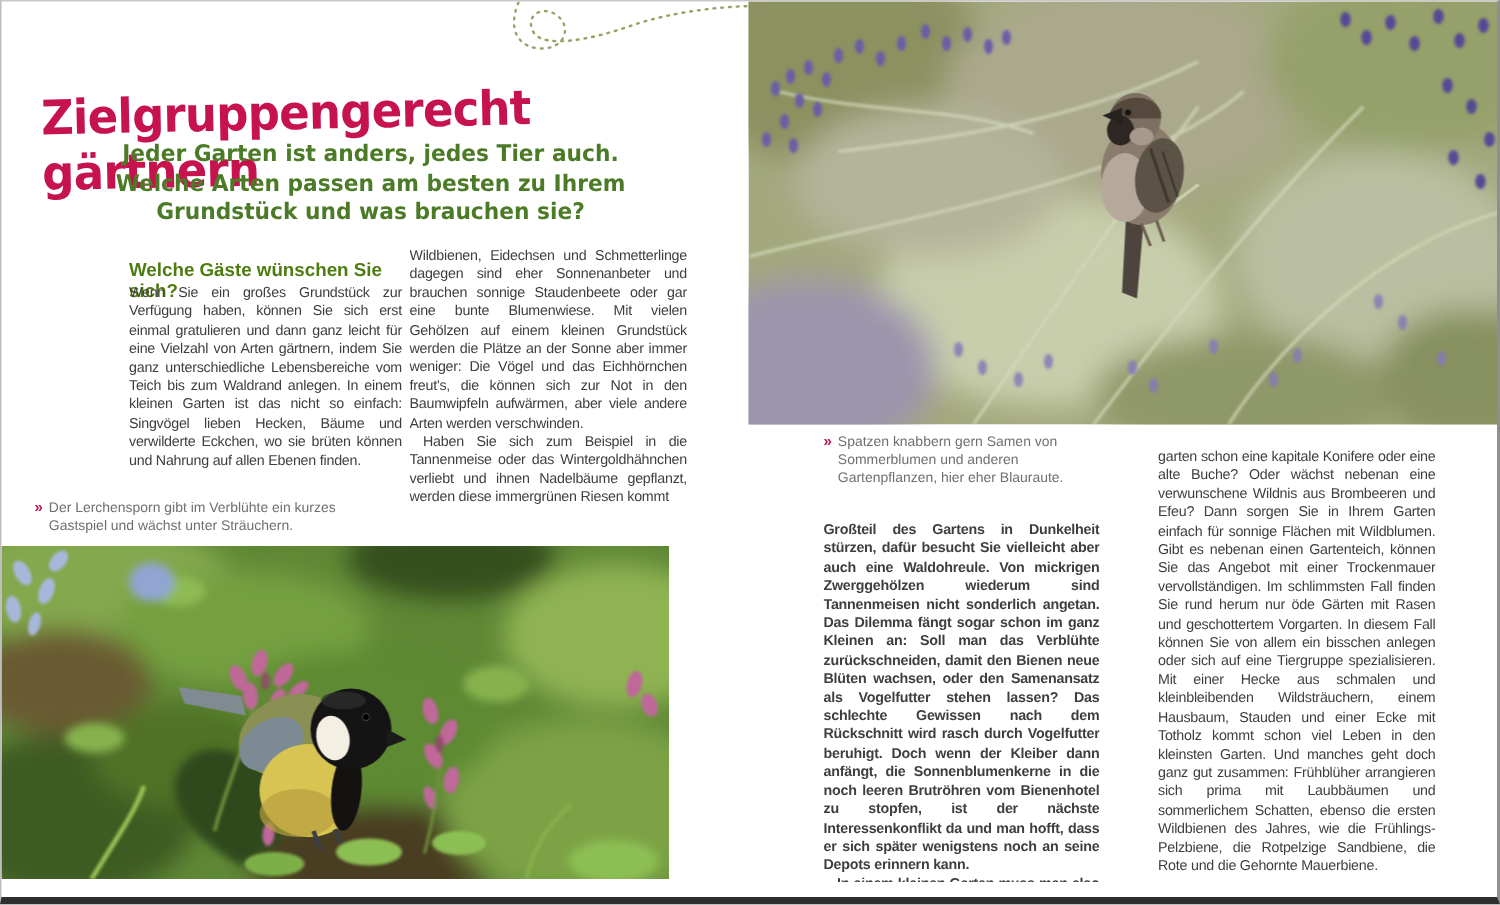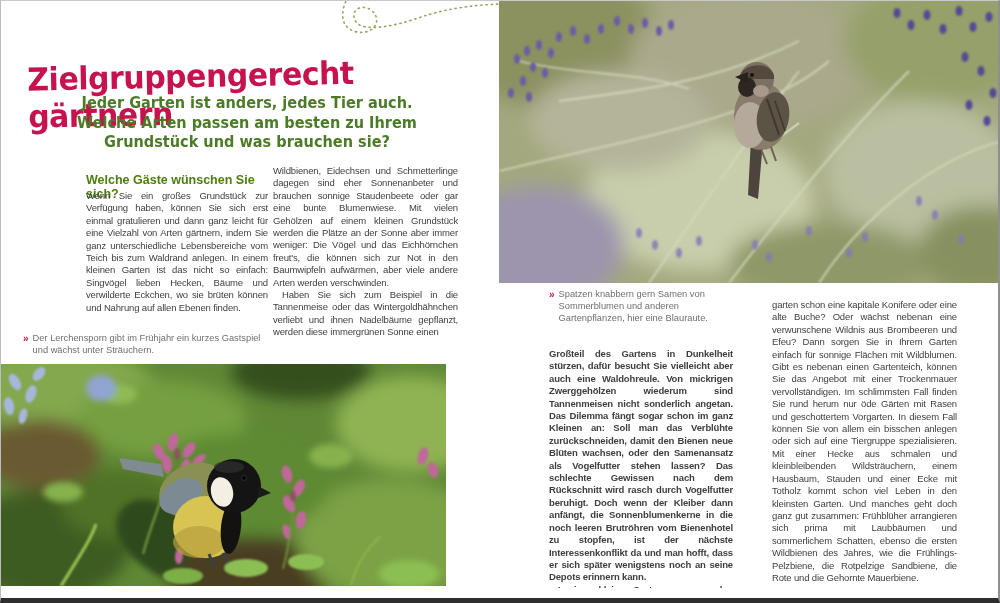--- a/index.html
+++ b/index.html
@@ -68,27 +68,27 @@
 Grundstück und was brauchen sie?</div>
 
   <h2 class="abs sec-heading">Welche Gäste wünschen Sie sich?</h2>
 
   <div class="abs body-col l-col1">
     <p>Wenn Sie ein großes Grundstück zur Verfügung haben, können Sie sich erst einmal gratulieren und dann ganz leicht für eine Vielzahl von Arten gärtnern, indem Sie ganz unterschiedliche Lebensbereiche vom Teich bis zum Waldrand anlegen. In einem kleinen Garten ist das nicht so einfach: Singvögel lieben Hecken, Bäume und verwilderte Eckchen, wo sie brüten können und Nahrung auf allen Ebenen finden.</p>
   </div>
 
   <div class="abs body-col l-col2">
     <p>Wildbienen, Eidechsen und Schmetterlinge dagegen sind eher Sonnenanbeter und brauchen sonnige Staudenbeete oder gar eine bunte Blumenwiese. Mit vielen Gehölzen auf einem kleinen Grundstück werden die Plätze an der Sonne aber immer weniger: Die Vögel und das Eichhörnchen freut's, die können sich zur Not in den Baumwipfeln aufwärmen, aber viele andere Arten werden verschwinden.</p>
-    <p class="indent">Haben Sie sich zum Beispiel in die Tannenmeise oder das Wintergoldhähnchen verliebt und ihnen Nadelbäume gepflanzt, werden diese immergrünen Sonne einen</p>
+    <p class="indent">Haben Sie sich zum Beispiel in die Tannenmeise oder das Wintergoldhähnchen verliebt und ihnen Nadelbäume gepflanzt, werden diese immergrünen Riesen kommt</p>
   </div>
 
   <div class="abs caption l-caption">
     <div class="cap-row">
       <span class="mark">»</span>
-      <span class="cap-text">Der Lerchensporn gibt im Frühjahr ein kurzes Gastspiel und wächst unter Sträuchern.</span>
+      <span class="cap-text">Der Lerchensporn gibt im Verblühte ein kurzes Gastspiel und wächst unter Sträuchern.</span>
     </div>
   </div>
 
   <svg class="abs photo l-photo" width="445" height="222" viewBox="0 0 445 222">
     <defs>
       <filter id="lblur1" x="-30%" y="-30%" width="160%" height="160%">
           <feGaussianBlur stdDeviation="8"></feGaussianBlur>
         </filter>
       <filter id="lblur2" x="-40%" y="-40%" width="180%" height="180%">
           <feGaussianBlur stdDeviation="3"></feGaussianBlur>
@@ -275,21 +275,21 @@
       <polygon points="236,76 249,71 249,82" fill="#26201a"></polygon>
       <circle cx="253" cy="74" r="2" fill="#141414"></circle>
       <line x1="262" y1="148" x2="268" y2="163" stroke="#6e6152" stroke-width="2"></line>
       <line x1="272" y1="146" x2="277" y2="160" stroke="#6e6152" stroke-width="2"></line>
     </g>
   </svg>
 
   <div class="abs caption r-caption">
     <div class="cap-row">
       <span class="mark">»</span>
-      <span class="cap-text">Spatzen knabbern gern Samen von Sommerblumen und anderen Gartenpflanzen, hier eine Blauraute.</span>
+      <span class="cap-text">Spatzen knabbern gern Samen von Sommerblumen und anderen Gartenpflanzen, hier eher Blauraute.</span>
     </div>
   </div>
 
   <div class="abs body-col r-col1">
     <p>Großteil des Gartens in Dunkelheit stürzen, dafür besucht Sie vielleicht aber auch eine Waldohreule. Von mickrigen Zwerggehölzen wiederum sind Tannenmeisen nicht sonderlich angetan. Das Dilemma fängt sogar schon im ganz Kleinen an: Soll man das Verblühte zurückschneiden, damit den Bienen neue Blüten wachsen, oder den Samenansatz als Vogelfutter stehen lassen? Das schlechte Gewissen nach dem Rückschnitt wird rasch durch Vogelfutter beruhigt. Doch wenn der Kleiber dann anfängt, die Sonnenblumenkerne in die noch leeren Brutröhren vom Bienenhotel zu stopfen, ist der nächste Interessenkonflikt da und man hofft, dass er sich später wenigstens noch an seine Depots erinnern kann.</p>
     <p class="indent">In einem kleinen Garten muss man also überall tricksen. Vielleicht steht im Nachbar-</p>
   </div>
 
   <div class="abs body-col r-col2">
     <p>garten schon eine kapitale Konifere oder eine alte Buche? Oder wächst nebenan eine verwunschene Wildnis aus Brombeeren und Efeu? Dann sorgen Sie in Ihrem Garten einfach für sonnige Flächen mit Wildblumen. Gibt es nebenan einen Gartenteich, können Sie das Angebot mit einer Trockenmauer vervollständigen. Im schlimmsten Fall finden Sie rund herum nur öde Gärten mit Rasen und geschottertem Vorgarten. In diesem Fall können Sie von allem ein bisschen anlegen oder sich auf eine Tiergruppe spezialisieren. Mit einer Hecke aus schmalen und kleinbleibenden Wildsträuchern, einem Hausbaum, Stauden und einer Ecke mit Totholz kommt schon viel Leben in den kleinsten Garten. Und manches geht doch ganz gut zusammen: Frühblüher arrangieren sich prima mit Laubbäumen und sommerlichem Schatten, ebenso die ersten Wildbienen des Jahres, wie die Frühlings-Pelzbiene, die Rotpelzige Sandbiene, die Rote und die Gehornte Mauerbiene.</p>

